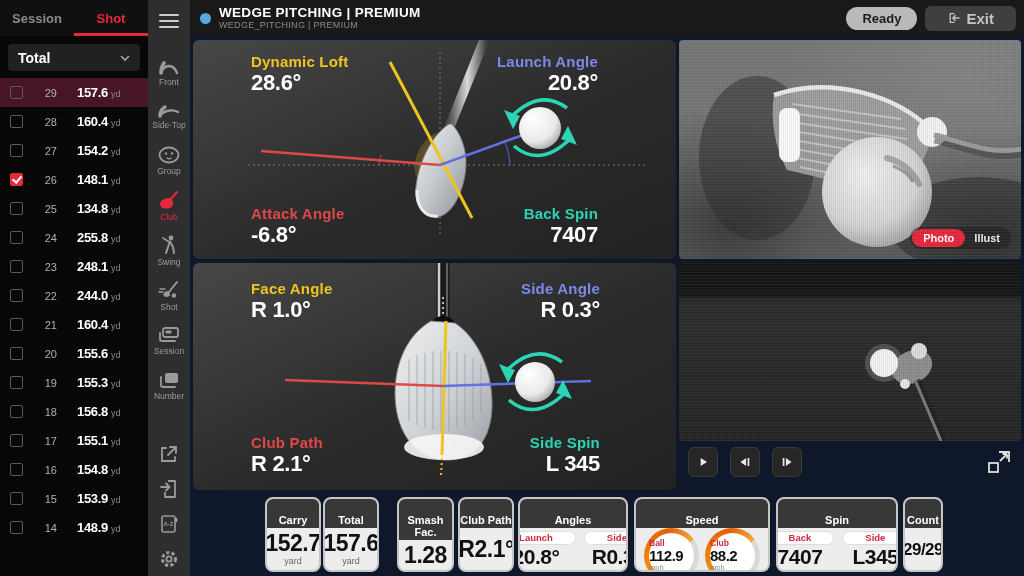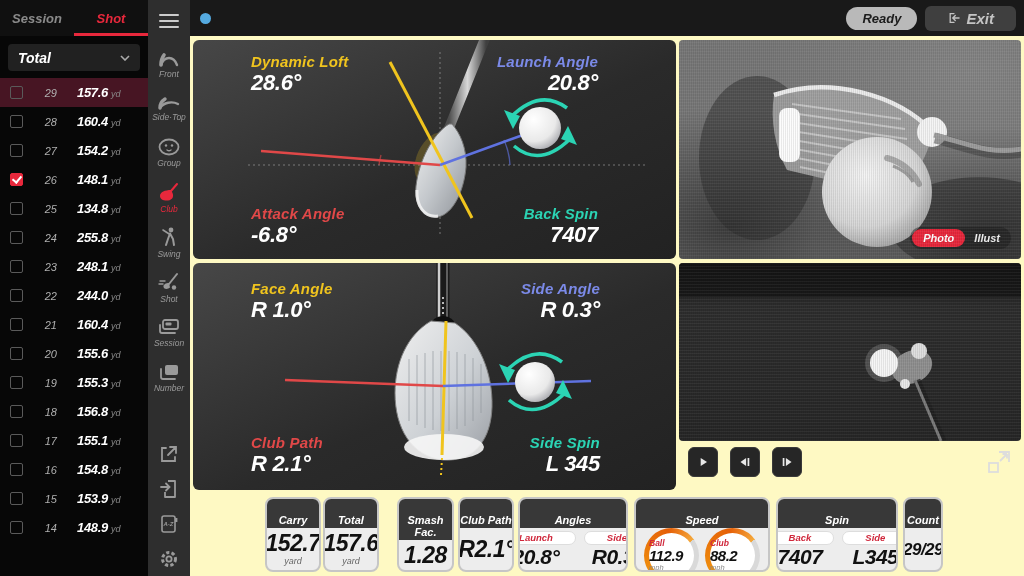--- a/index.html
+++ b/index.html
@@ -1,17 +1,17 @@
 <!DOCTYPE html>
 <html><head>
 <meta charset="utf-8">
 <style>
   html,body{margin:0;padding:0;background:#000;}
-  .screen{position:relative;width:1024px;height:576px;background:#fef9c3;overflow:hidden;
-          font-family:"Liberation Sans",sans-serif;font-style:italic;}
+  .screen{position:relative;width:1024px;height:576px;background:#0f172a;overflow:hidden;
+          font-family:"Liberation Sans",sans-serif;}
 
   
   .left-panel{position:absolute;left:0;top:0;width:148px;height:576px;background:#070707;}
   .tabs{position:absolute;left:0;top:0;width:148px;height:36px;display:flex;background:#101010;}
   .tab{flex:1;display:flex;align-items:center;justify-content:center;font-size:13px;font-weight:bold;color:#8a8a8a;position:relative;cursor:pointer;}
   .tab.active{color:#e8283c;}
   .tab.active::after{content:"";position:absolute;bottom:0;left:0;right:0;height:3px;background:#e8283c;}
   .dropdown{position:absolute;top:44px;left:8px;width:132px;height:27px;background:#212121;border-radius:4px;
             display:flex;align-items:center;justify-content:space-between;padding:0 10px;box-sizing:border-box;cursor:pointer;}
   .dropdown .lbl{color:#fff;font-weight:bold;font-size:14px;}
@@ -26,21 +26,21 @@
   .shot-dist{width:42px;margin-left:9px;font-size:13px;font-weight:bold;color:#fff;text-align:right;letter-spacing:-0.3px;}
   .shot-unit{margin-left:3px;font-size:9px;color:#8a8a8a;padding-top:3px;}
   .bottom-actions{position:absolute;bottom:0;left:0;width:148px;height:30px;display:flex;}
   .btn-hide{width:74px;background:#d22636;color:#fff;font-weight:bold;font-size:12px;display:flex;align-items:center;justify-content:center;cursor:pointer;}
   .btn-delete{width:74px;background:#141414;color:#fff;font-weight:bold;font-size:12px;display:flex;align-items:center;justify-content:center;cursor:pointer;}
 
   
   .sidebar{position:absolute;left:148px;top:0;width:42px;height:576px;background:#2e2e2e;}
   .hamburger{position:absolute;top:10px;left:11px;width:20px;cursor:pointer;}
   .hamburger span{display:block;height:2.5px;background:#ccc;margin:3.5px 0;border-radius:1px;}
-  .nav{position:absolute;top:40px;left:0;width:42px;}
+  .nav{position:absolute;top:48px;left:0;width:42px;}
   .nav-item{height:45px;display:flex;flex-direction:column;align-items:center;justify-content:center;color:#9a9a9a;cursor:pointer;}
   .nav-item .nav-label{font-size:8.5px;margin-top:2px;white-space:nowrap;}
   .nav-item.active{color:#e8283c;}
   .nav-item svg{display:block;}
   .side-tools{position:absolute;bottom:6px;left:0;width:42px;display:flex;flex-direction:column;align-items:center;gap:13px;}
   .tool-icon{width:22px;height:22px;cursor:pointer;color:#9a9a9a;}
 
   
   .header{position:absolute;left:190px;top:0;width:834px;height:36px;background:#191919;display:flex;align-items:center;}
   .dot{width:11px;height:11px;border-radius:50%;background:#55aae0;margin-left:10px;flex:none;}
@@ -320,20 +320,24 @@
         </svg>
       <svg class="tool-icon" viewBox="0 0 22 22">
           <circle cx="11" cy="11" r="6.5" stroke="currentColor" stroke-width="3" fill="none" stroke-dasharray="3.2 2.2"></circle>
           <circle cx="11" cy="11" r="2.6" stroke="currentColor" stroke-width="1.8" fill="none"></circle>
         </svg>
     </div>
   </div>
 
   <div class="header">
     <div class="dot"></div>
+    <div class="titles">
+      <div class="title">WEDGE PITCHING | PREMIUM</div>
+      <div class="subtitle">WEDGE_PITCHING | PREMIUM</div>
+    </div>
     <div class="header-right">
       <div class="ready-btn">Ready</div>
       <div class="exit-btn">
         <svg width="14" height="14" viewBox="0 0 22 22">
             <path d="M11,4 H5 V18 H11" stroke="currentColor" stroke-width="2" fill="none" stroke-linecap="round"></path>
             <path d="M19,11 H9 M13,7 L9,11 L13,15" stroke="currentColor" stroke-width="2" fill="none" stroke-linecap="round"></path>
           </svg>
         <span>Exit</span>
       </div>
     </div>

